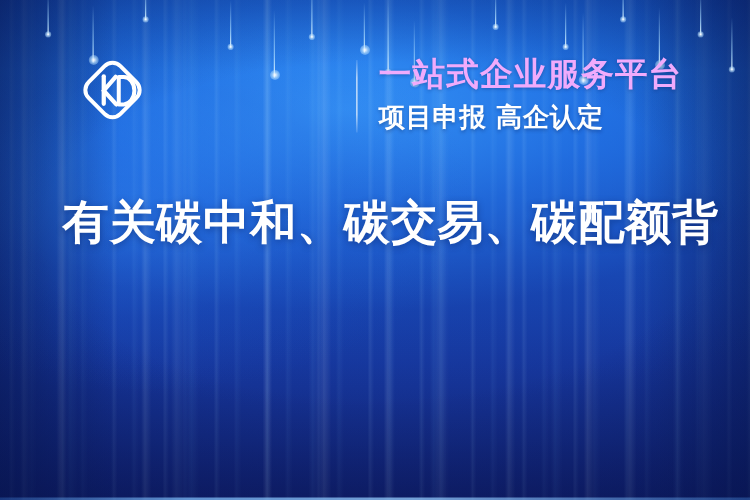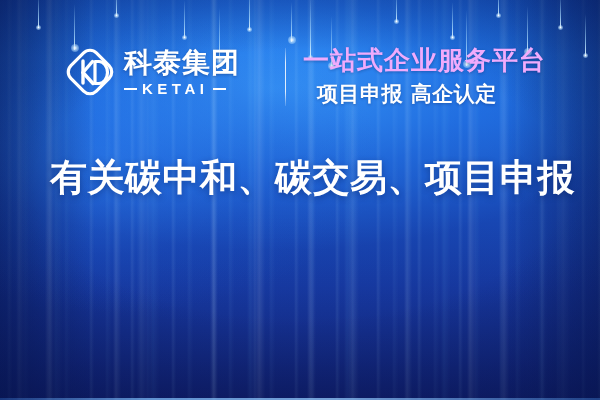--- a/index.html
+++ b/index.html
@@ -146,21 +146,20 @@
     font-family:"DejaVu Sans","Liberation Sans",sans-serif;
     font-size:26px;font-weight:bold;color:#f0abfc;
     letter-spacing:1px;line-height:36px;white-space:nowrap;
     text-shadow:0 1px 3px rgba(4,20,70,.30);
   }
   .tag-sub{
     font-family:"DejaVu Serif","Liberation Serif",serif;
     font-size:21px;font-weight:bold;color:#ffffff;
     letter-spacing:.5px;line-height:28px;white-space:nowrap;margin-top:2px;
     text-shadow:0 1px 3px rgba(4,20,70,.30);
-    margin-left:14px;
   }
 
   
   .title{
     position:absolute;left:50px;top:154px;width:520px;
     font-family:"DejaVu Sans","Liberation Sans",sans-serif;
     font-weight:bold;font-size:37px;line-height:47px;
     color:#ffffff;letter-spacing:.5px;
     text-shadow:0 2px 6px rgba(4,18,70,.38);
   }
@@ -209,35 +208,27 @@
           </g>
           <g fill="none" stroke="#ffffff" stroke-width="3.4" stroke-linecap="round" stroke-linejoin="round">
             <path d="M21 17 L21 39"></path>
             <path d="M21 28.5 L30.5 17.5"></path>
             <path d="M21 28.5 L31 39.5"></path>
           </g>
           <path d="M33 17.5 L37 17.5 A8.5 11 0 0 1 37 39.5 L33 39.5 Z" fill="none" stroke="#ffffff" stroke-width="3.2" stroke-linejoin="round"></path>
         </svg>
       </div>
 
-      <div class="logo-words">
-        <div class="logo-cn">科泰集团</div>
-        <div class="logo-en">
-          <span class="dash"></span>
-          <span>KETAI</span>
-          <span class="dash r"></span>
-        </div>
-      </div>
     </div>
 
     <div class="divider"></div>
 
     <div class="tagline">
       <div class="tag-main">一站式企业服务平台</div>
       <div class="tag-sub">项目申报 高企认定</div>
     </div>
   </div>
 
   <div class="title">
-    <span class="ln">有关碳中和、碳交易、项目申报</span>
+    <span class="ln">有关碳中和、碳交易、碳配额背</span>
   </div>
 
 </div>
 
 </body></html>

